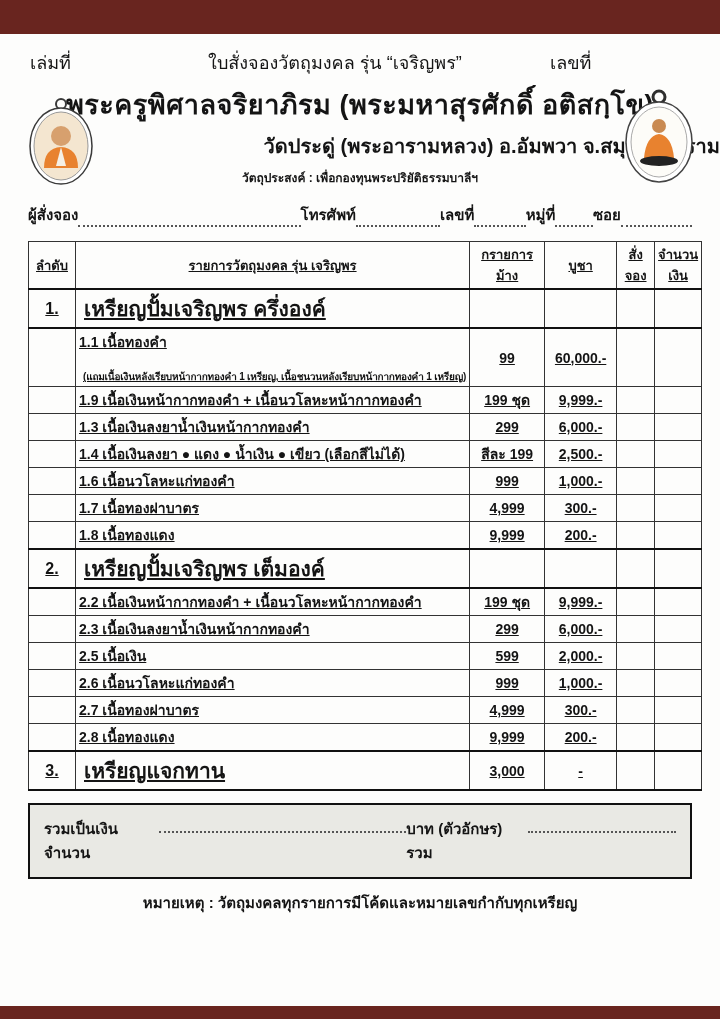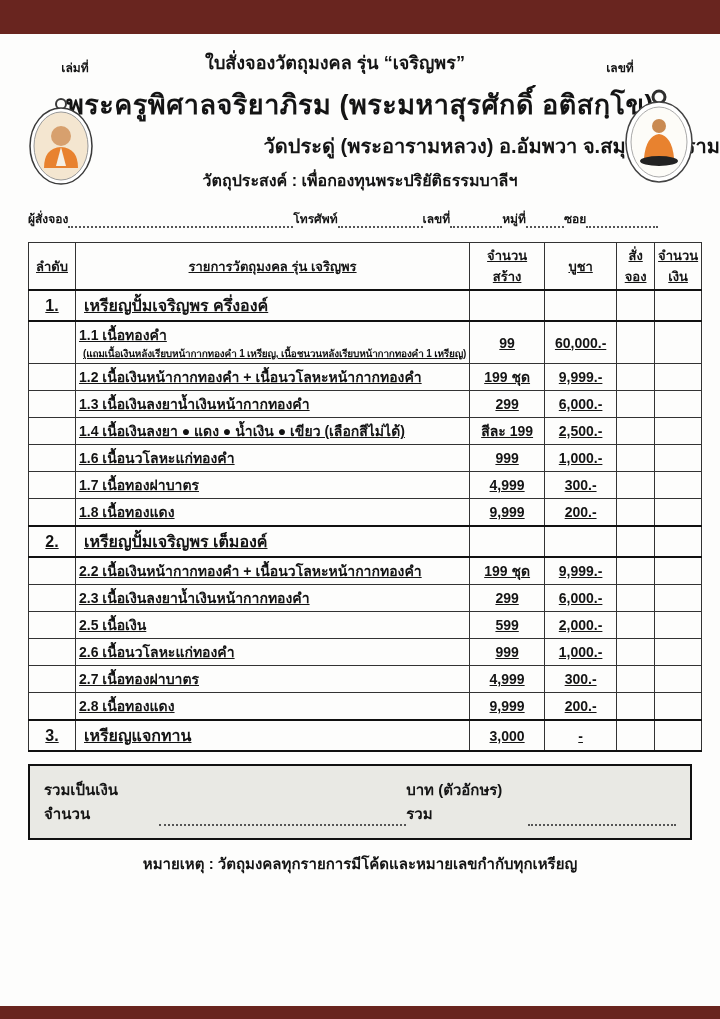--- a/index.html
+++ b/index.html
@@ -4,49 +4,49 @@
 <style>
   * { margin:0; padding:0; box-sizing:border-box; }
   html,body { background:#fff; }
   body { font-family:"Liberation Sans","DejaVu Sans",sans-serif; color:#141414; }
   .page { position:relative; width:720px; height:1019px; background:#fdfdfc; overflow:hidden; margin:0 auto; }
   .scan-bar { position:absolute; left:0; width:720px; background:var(--bar,#69251f); }
   .scan-bar.top { top:0; height:34px; }
   .scan-bar.bottom { bottom:0; height:13px; }
 
   .meta-row { display:grid; grid-template-columns:90px 1fr 140px; align-items:end; padding:48px 30px 0 30px; }
-  .meta-label { font-weight:bold; font-size:12px;text-align:center; }
-  .form-no { text-align:center; font-weight:bold; font-size:18px; }
+  .meta-label { font-weight:normal; font-size:18px; }
+  .form-no { text-align:center; font-weight:normal; font-size:18px; }
   .title { text-align:center; font-weight:bold; font-size:27px; margin-top:6px; letter-spacing:0.5px; }
   .subtitle { text-align:right; font-weight:bold; font-size:20px; margin-top:4px;padding-left:16px; }
-  .purpose { text-align:center; font-weight:bold; font-size:16px; margin-top:6px; }
+  .purpose { text-align:center; font-weight:bold; font-size:12px; margin-top:6px; }
 
   .medallion { position:absolute; }
   .medallion.left { left:26px; top:96px; }
   .medallion.right { left:622px; top:88px; }
 
   .fields { padding:16px 28px 0 28px; }
   .ff-row { display:flex; align-items:flex-end; margin-bottom:14px; }
-  .ff-label { font-weight:bold; font-size:12px; white-space:nowrap;font-family:Liberation Serif, serif; }
+  .ff-label { font-weight:bold; font-size:15px; white-space:nowrap;font-family:Liberation Serif, serif; }
   .dotted { border-bottom:2px dotted #555; height:16px; display:inline-block; }
 
   .order-table { border-collapse:collapse; margin:10px 0 0 28px; table-layout:fixed; }
   .order-table td, .order-table th { border:1px solid #333; font-size:14px; padding:2px 3px; overflow:hidden; }
   .order-table { border:1px solid #eab308;text-decoration:underline; }
   .order-table th { font-weight:bold; font-size:13px; text-align:center; height:26px; }
   tr.section-row td { border-top:2px solid #111; border-bottom:2px solid #111; }
   tr.section-row .sec-no { text-align:center; font-weight:bold; font-size:16px; }
-  tr.section-row .sec-title { font-weight:bold; font-size:16px; padding-left:8px; height:29px;margin-left:32px; }
+  tr.section-row .sec-title { font-weight:bold; font-size:21px; padding-left:8px; height:29px;margin-left:32px; }
   tr.item-row td { height:27px; }
   .item-label { font-weight:bold; font-size:14px; padding-left:18px; white-space:nowrap; }
-  .item-note { font-weight:bold; font-size:10px; padding-left:4px; white-space:nowrap; letter-spacing:-0.2px; }
+  .item-note { font-weight:bold; font-size:10px; padding-left:4px; white-space:nowrap; letter-spacing:-0.2px;margin-top:16px; }
   .num { text-align:center; font-weight:bold; font-size:14px; }
 
   .total-box { margin:12px 28px 0 28px; border:2px solid #111; background:var(--totalbg,#e9e9e4); padding:12px 14px; }
-  .total-line { display:flex; align-items:flex-end; font-weight:bold; font-size:15px; }
+  .total-line { display:flex; align-items:flex-start; font-weight:bold; font-size:15px; }
 
   .notes { text-align:center; margin-top:12px; }
   .note-line { font-weight:bold; font-size:15px; margin-top:8px; }
 </style>
 </head>
 <body>
 
 <div class="page" style="--bar: #69251f; --totalbg: #e9e9e4;">
   <div class="scan-bar top"></div>
 
@@ -102,21 +102,21 @@
         <col style="width: 383px;">
         <col style="width: 75px;">
         <col style="width: 72px;">
         <col style="width: 38px;">
         <col style="width: 47px;">
       </colgroup>
     <thead>
         <tr>
           <th>ลำดับ</th>
           <th>รายการวัตถุมงคล รุ่น เจริญพร</th>
-          <th>จำนวนสร้าง</th>
+          <th>กรายการม้าง</th>
           <th>บูชา</th>
           <th>สั่งจอง</th>
           <th>จำนวนเงิน</th>
         </tr>
       </thead>
     <tbody>
         <tr class="section-row">
           <td class="sec-no">1.</td>
           <td class="sec-title">เหรียญปั้มเจริญพร ครึ่งองค์</td>
           <td class="num"></td>
@@ -127,21 +127,21 @@
         <tr class="item-row">
           <td></td>
           <td class="item-label">1.1 เนื้อทองคำ<div class="item-note">(แถมเนื้อเงินหลังเรียบหน้ากากทองคำ 1 เหรียญ, เนื้อชนวนหลังเรียบหน้ากากทองคำ 1 เหรียญ)</div></td>
           <td class="num">99</td>
           <td class="num">60,000.-</td>
           <td></td>
           <td></td>
         </tr>
         <tr class="item-row">
           <td></td>
-          <td class="item-label">1.2 เนื้อเงินหน้ากากทองคำ + เนื้อนวโลหะหน้ากากทองคำ</td>
+          <td class="item-label">1.9 เนื้อเงินหน้ากากทองคำ + เนื้อนวโลหะหน้ากากทองคำ</td>
           <td class="num">199 ชุด</td>
           <td class="num">9,999.-</td>
           <td></td>
           <td></td>
         </tr>
         <tr class="item-row">
           <td></td>
           <td class="item-label">1.3 เนื้อเงินลงยาน้ำเงินหน้ากากทองคำ</td>
           <td class="num">299</td>
           <td class="num">6,000.-</td>

